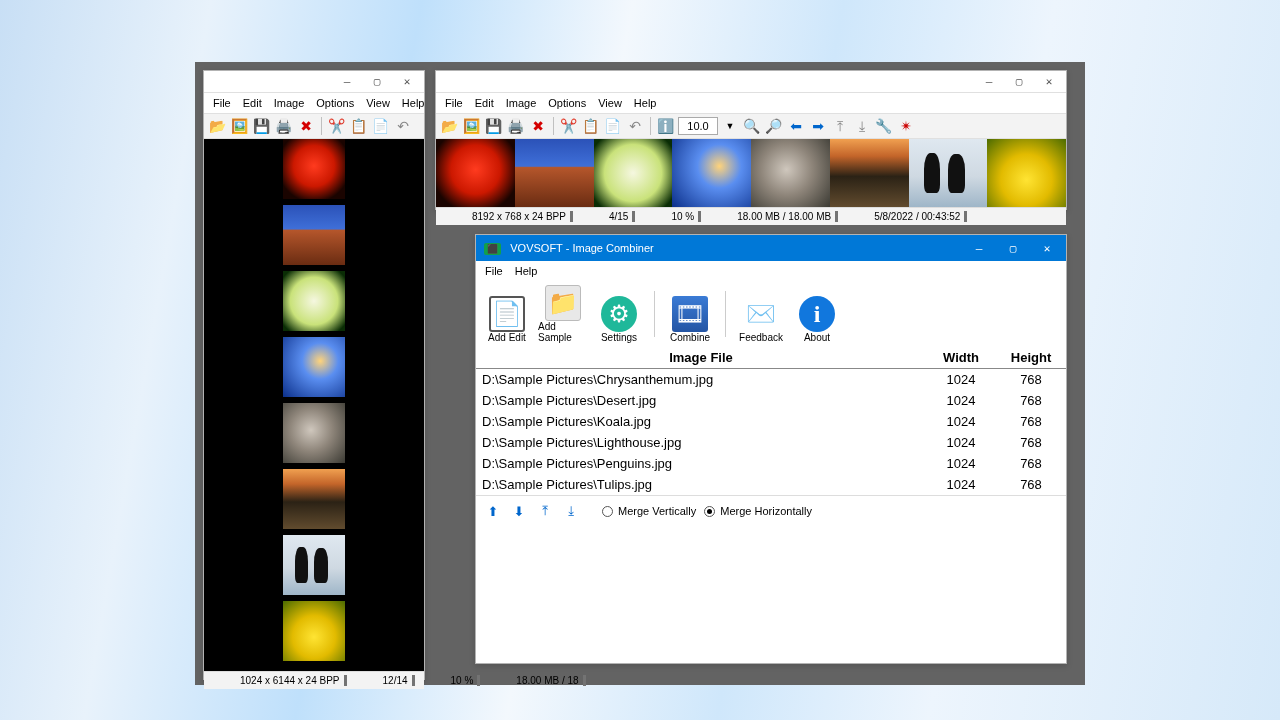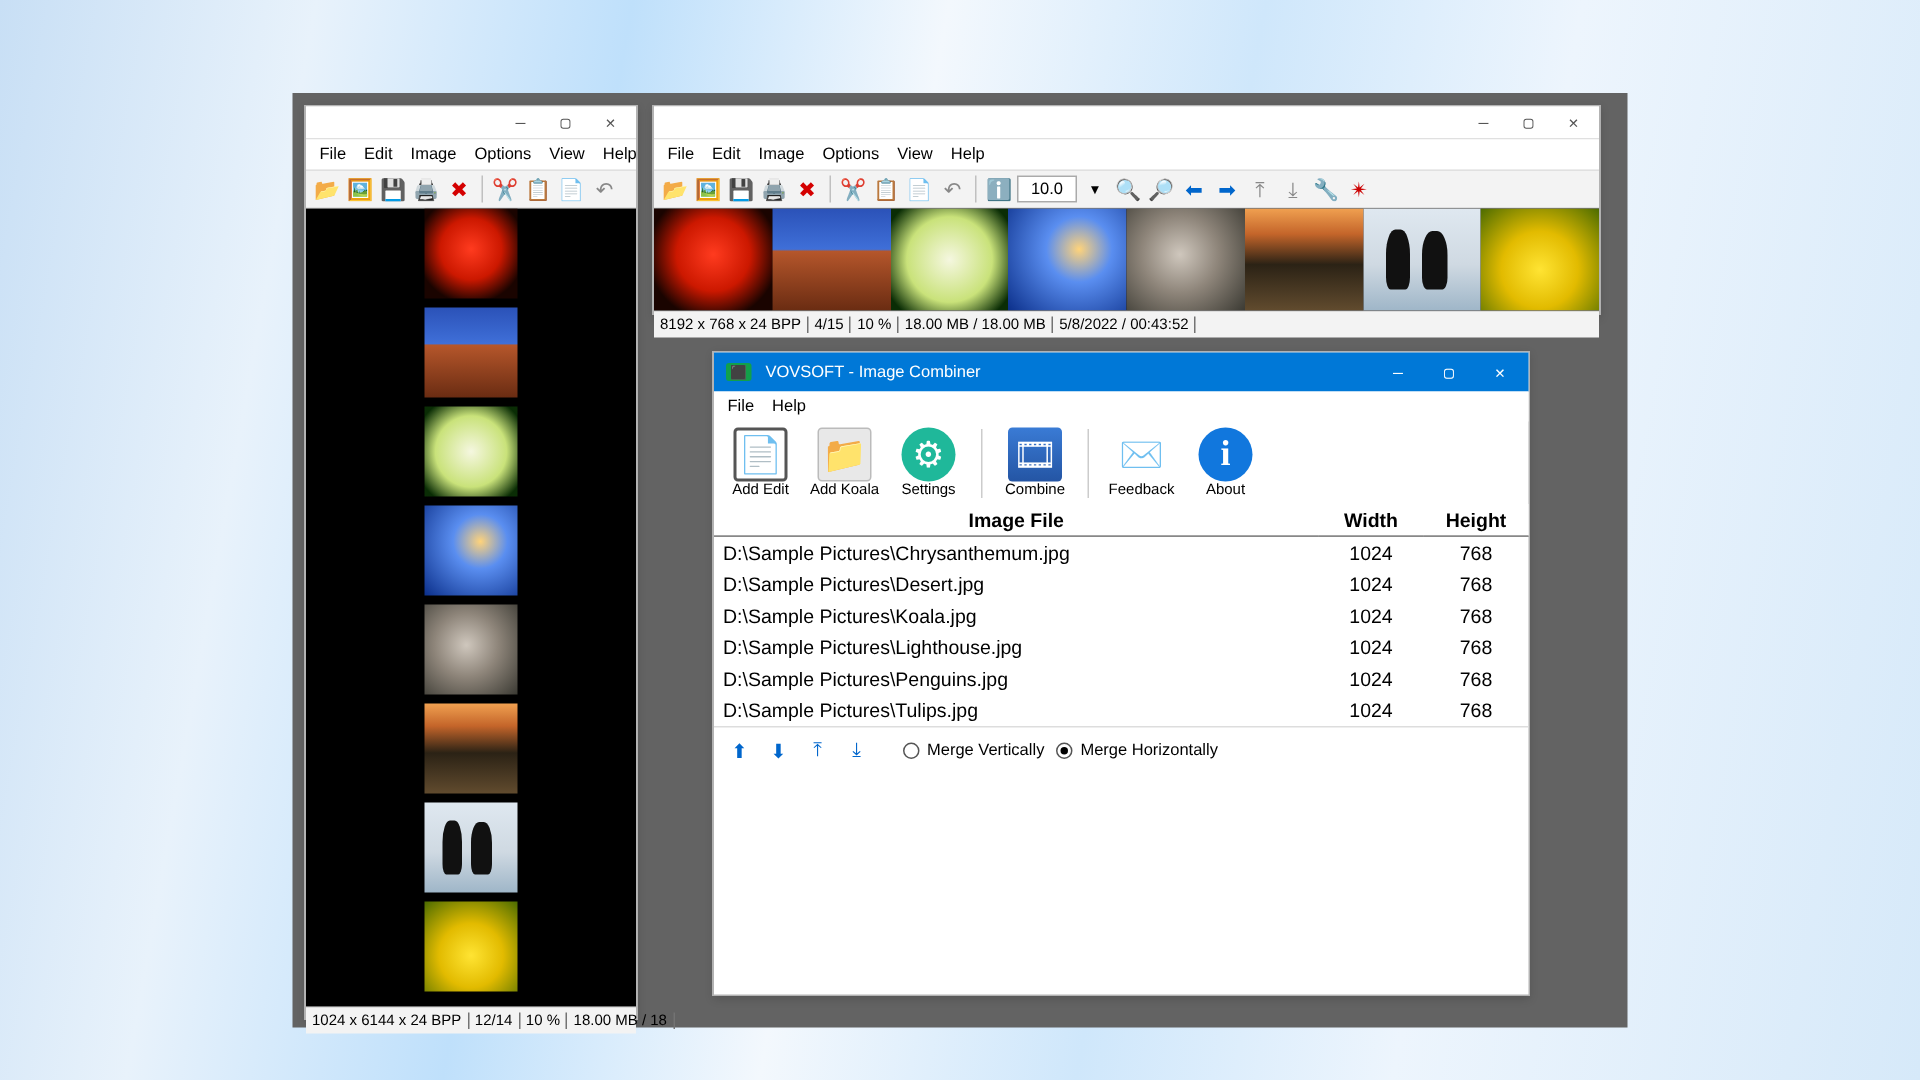--- a/index.html
+++ b/index.html
@@ -8,21 +8,21 @@
   background: linear-gradient(100deg,#c8dff5 0%,#e8f2fb 15%,#bfe0fb 30%,#f3f8fd 45%,#cfe7fb 60%,#edf5fd 75%,#d6e9f9 100%);
   position: relative;
 }
 .desk { position:absolute; inset:0; }
 .frame { position:absolute; background:#636363; padding:8px; }
 .frame.inner { top:62px; left:195px; right:195px; bottom:35px; }
 
 .window { position:absolute; background:#fff; border:1px solid #b3b3b3; box-shadow:0 2px 6px rgba(0,0,0,.15); }
 .window.v1 { top:8px; left:8px; width:222px; height:610px; }
 .window.v2 { top:8px; left:240px; width:632px; height:140px; }
-.window.comb { top:172px; left:280px; width:545px; height:430px; }
+.window.comb { top:172px; left:280px; width:592px; height:430px; }
 
 .titlebar { height:22px; display:flex; align-items:center; justify-content:flex-end; padding:0 2px; background:#fff; border-bottom:1px solid #e0e0e0; font-size:11px;}
 .titlebar.blue { background:#0078d7; color:#fff; border:none; height:26px; justify-content:space-between; padding-left:8px;}
 .titlebar .t { flex:1; font-size:11px; }
 .win-btn { width:30px; height:100%; display:flex; align-items:center; justify-content:center; font-family:monospace; font-size:11px; color:#555; cursor:pointer;}
 .titlebar.blue .win-btn { color:#fff; width:34px; }
 .titlebar.blue .win-btn.close { background:none; }
 .menubar { display:flex; gap:2px; padding:2px 4px; font-size:11px; background:#fff; }
 .menubar span { padding:2px 5px; cursor:pointer; }
 .toolbar { display:flex; align-items:center; gap:2px; padding:2px 4px; background:#f3f3f3; border-top:1px solid #e0e0e0; border-bottom:1px solid #e0e0e0; }
@@ -33,21 +33,21 @@
 .viewport { background:#000; position:relative; overflow:hidden; }
 .window.v1 .viewport { height:532px; }
 .window.v2 .viewport { height:68px; display:flex; }
 .thumb { background:#555; border:none; }
 .window.v1 .thumb { width:62px; height:60px; margin:0 auto 6px auto; display:block; }
 .window.v1 .thumb:first-child { margin-top:0; }
 .window.v2 .thumb { width:79px; height:68px; }
 .window.v1 .strip { width:62px; margin:0 auto; }
 
 .statusbar { display:flex; gap:0; font-size:10px; background:#f3f3f3; border-top:1px solid #ddd; height:18px; align-items:center; }
-.statusbar span { padding:0 4px; border-right:1px solid #737373; white-space:nowrap; }
+.statusbar span { padding:0 4px; border-right:3px solid #737373; white-space:nowrap;margin-left:32px; }
 .big-tb { display:flex; gap:6px; padding:4px 6px 2px 6px; align-items:flex-end; }
 .big-btn { display:flex; flex-direction:column; align-items:center; font-size:10px; width:50px; cursor:pointer; }
 .big-btn .ic { width:36px; height:36px; display:flex; align-items:center; justify-content:center; font-size:24px; }
 .big-btn .ic.round { border-radius:50%; }
 .vsep { width:1px; height:46px; background:#ccc; margin:0 4px; align-self:center;}
 
 .grid { width:100%; border-collapse:collapse; font-size:13px; margin-top:2px; }
 .grid th { text-align:center; font-weight:600; border-bottom:1px solid #888; padding:3px 6px; background:#fff;}
 .grid th.num { text-align:center; width:70px;}
 .grid td { padding:3px 6px; border-bottom:0; }
@@ -194,21 +194,21 @@
       <span>File</span>
       <span>Help</span>
     </div>
     <div class="big-tb">
       <div class="big-btn">
         <div class="ic" style="border:2px solid #555;border-radius:3px;background:#fff">📄</div>
         <span>Add Edit</span>
       </div>
       <div class="big-btn">
         <div class="ic" style="background:#e8e8e8;border:1px solid #bbb;border-radius:3px">📁</div>
-        <span>Add Koala</span>
+        <span>Add Sample</span>
       </div>
       <div class="big-btn">
         <div class="ic round" style="background:#1fb89a;color:#fff">⚙</div>
         <span>Settings</span>
       </div>
       <div class="vsep"></div>
       <div class="big-btn">
         <div class="ic" style="background:linear-gradient(#3a7bd5,#2455a4);color:#fff;border-radius:3px">🎞</div>
         <span>Combine</span>
       </div>

